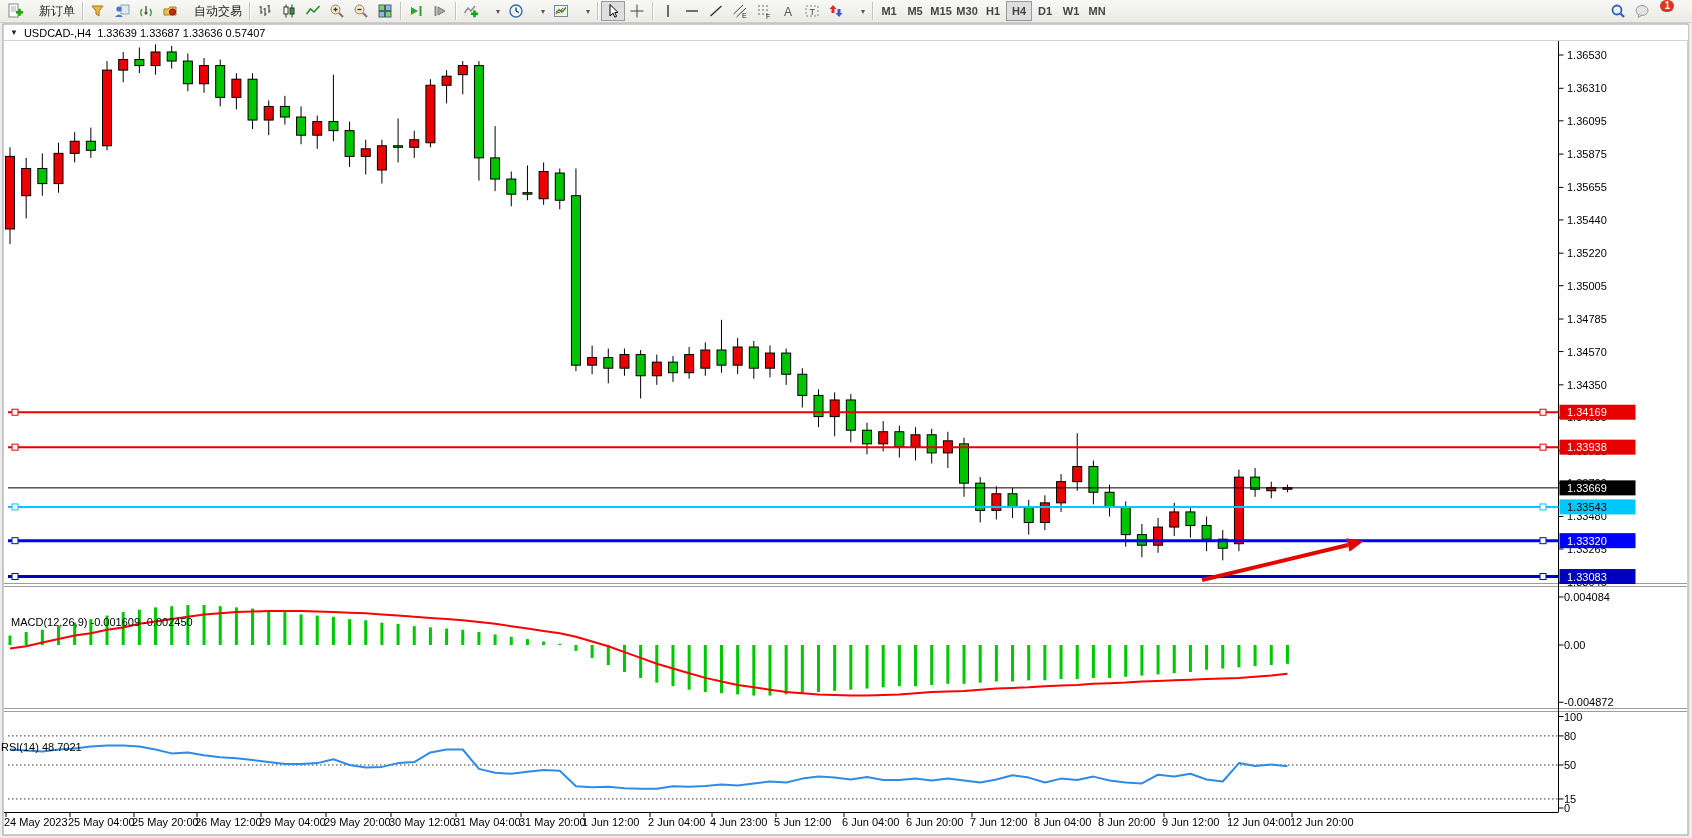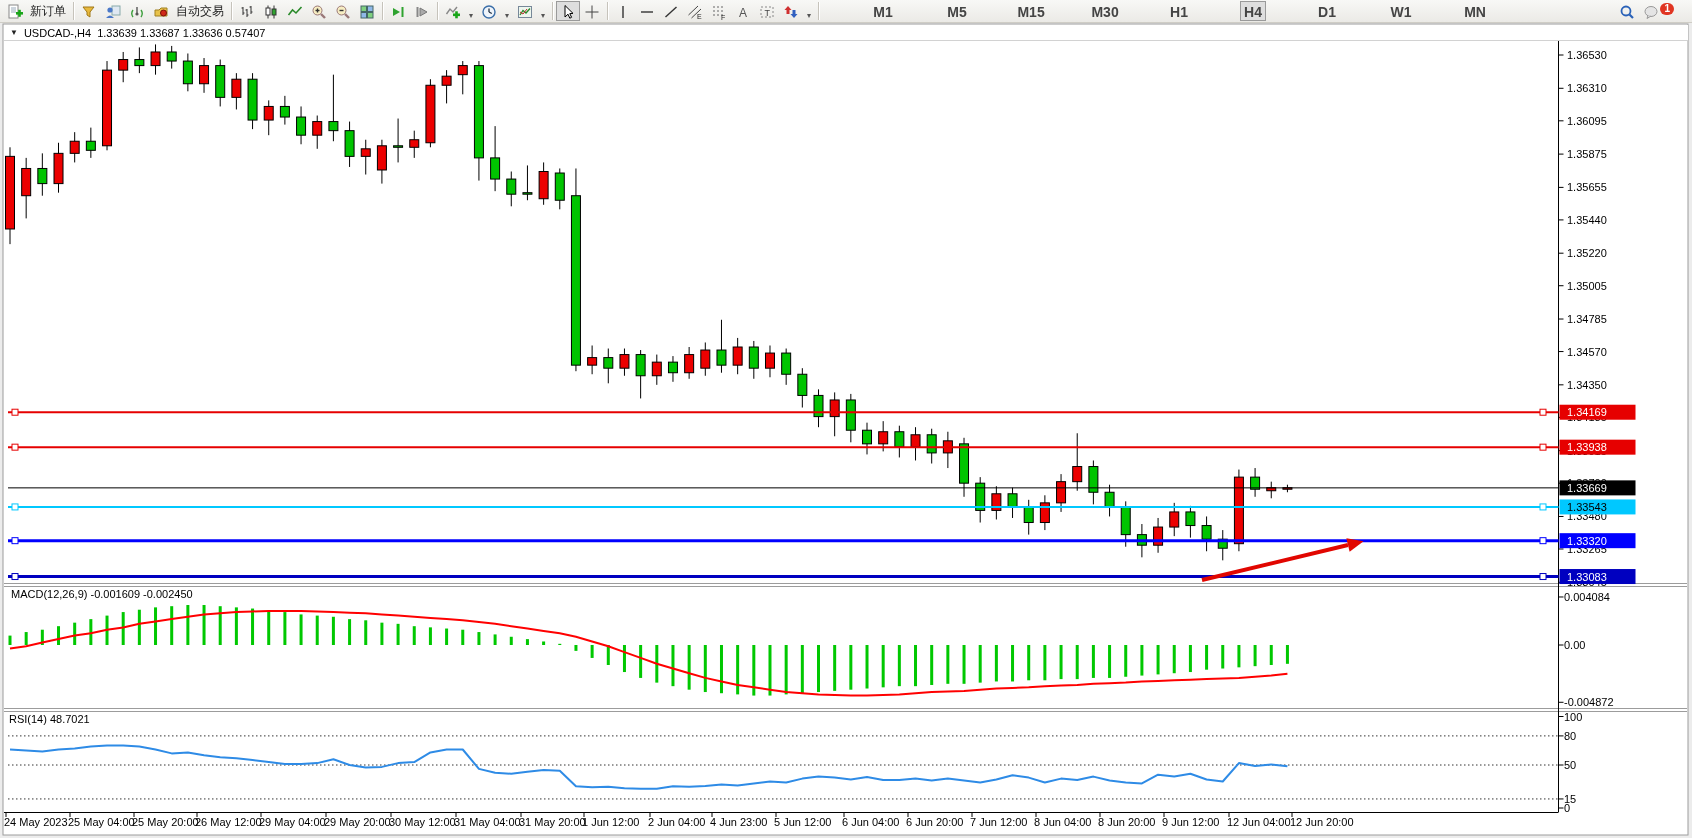--- a/index.html
+++ b/index.html
@@ -1,34 +1,34 @@
 <!DOCTYPE html>
 <html><head>
 <meta charset="utf-8">
 <style>
   html,body{margin:0;padding:0;width:1692px;height:838px;overflow:hidden;background:#ececec;
     font-family:"Liberation Sans",sans-serif;}
   
   .toolbar{position:absolute;top:0;left:0;width:1692px;height:23px;background:linear-gradient(#f8f8f6,#ebeae6);
     border-bottom:1px solid #cfcdc6;display:flex;align-items:center;padding-left:3px;box-sizing:border-box;z-index:5;}
-  .tb{display:flex;align-items:flex-end;gap:7px;height:20px;padding:0 3px;border:1px solid transparent;
+  .tb{display:flex;align-items:center;gap:16px;height:20px;padding:0 3px;border:1px solid transparent;
     background:transparent;font-family:"Liberation Sans",sans-serif;font-size:12px;color:#222;cursor:default;}
   .tb svg{display:block;}
   .tb.active{background:#dedede;border:1px solid #9a9a9a;}
   .sep{width:1px;height:18px;background:#c6c3bb;margin:0 3px;box-shadow:1px 0 0 #fff;}
-  .tf{font-weight:bold;font-size:14px;color:#444;width:26px;justify-content:center;margin-left:48px;}
+  .tf{font-weight:bold;font-size:11px;color:#444;width:26px;justify-content:center;}
   .right-cluster{margin-left:auto;display:flex;align-items:center;padding-right:8px;}
   .badge{position:relative;top:-5px;left:-6px;background:#e03522;color:#fff;border-radius:8px;font-size:10px;
     font-weight:bold;padding:0 4px;line-height:12px;}
   .dd{font-size:8px;color:#555;margin-left:1px;}
   
   .title-bar{position:absolute;top:25px;left:4px;right:4px;height:15px;background:#ffffff;z-index:4;
     display:flex;align-items:center;gap:6px;font-size:11px;color:#000;border-bottom:1px solid #d2d2d2;padding-left:6px;}
   .title-bar .tri{font-size:8px;color:#222;}
-  .ind-label{position:absolute;font-size:11px;color:#000;z-index:3;background:transparent;white-space:pre;}
+  .ind-label{position:absolute;font-size:11px;color:#000;z-index:3;background:transparent;white-space:pre;margin-top:28px;}
   #chart{position:absolute;top:0;left:0;z-index:1;}
 </style>
 </head>
 <body>
 
 <svg id="chart" width="1692" height="838">
     <rect x="3" y="24" width="1685" height="811" fill="#ffffff" stroke="#9c9c9c"></rect>
     <line x1="4" y1="39.5" x2="1687" y2="39.5" stroke="#d2d2d2"></line>
     <line x1="4" y1="583.5" x2="1687" y2="583.5" stroke="#9c9c9c"></line>
     <line x1="4" y1="586.5" x2="1687" y2="586.5" stroke="#9c9c9c"></line>
@@ -627,13 +627,13 @@
   </div>
 </div>
 
 <div class="title-bar">
   <span class="tri">▼</span>
   <span>USDCAD-,H4</span>
   <span>1.33639 1.33687 1.33636 0.57407</span>
 </div>
 
 <div class="ind-label" style="left:11px;top:588px;">MACD(12,26,9) -0.001609 -0.002450</div>
-<div class="ind-label" style="left:9px;top:713px;">RSI(14) 48.7021</div>
+<div class="ind-label" style="left:1px;top:713px;">RSI(14) 48.7021</div>
 
 </body></html>

